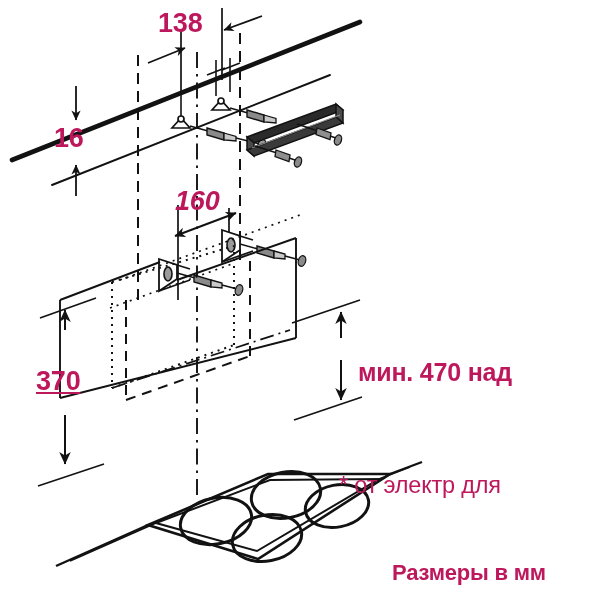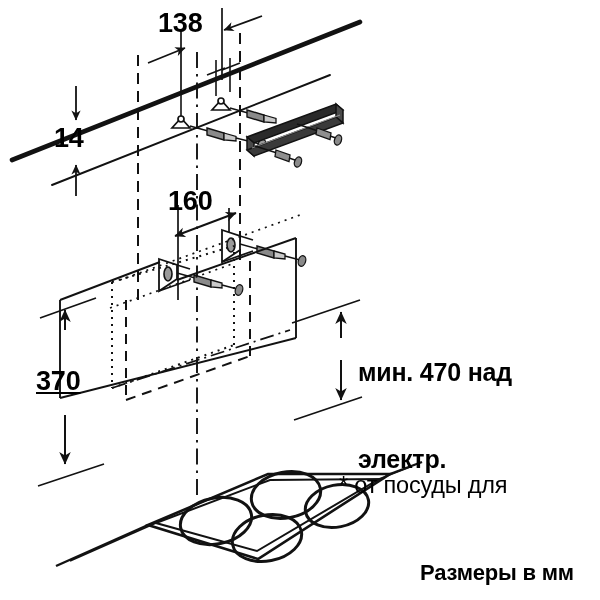--- a/index.html
+++ b/index.html
@@ -19,21 +19,21 @@
   }
   #page svg {
     position: absolute;
     left: 0;
     top: 0;
     width: 600px;
     height: 600px;
   }
   .txt {
     position: absolute;
-    color: #000000;
+    color: #be185d;
     white-space: pre;
     line-height: 1.16;
     letter-spacing: -0.2px;
   }
   .dim-label {
     font-size: 27px;
     font-weight: 700;
   }
   .note-block {
     font-size: 25px;
@@ -236,30 +236,29 @@
     <g>
       <ellipse cx="286" cy="495" rx="35" ry="23" fill="none" stroke="#121212" stroke-width="3.0" transform="rotate(-11 286 495)"></ellipse>
       <ellipse cx="337" cy="506" rx="32" ry="21" fill="none" stroke="#121212" stroke-width="3.0" transform="rotate(-11 337 506)"></ellipse>
       <ellipse cx="216" cy="521" rx="36" ry="23" fill="none" stroke="#121212" stroke-width="3.0" transform="rotate(-11 216 521)"></ellipse>
       <ellipse cx="267" cy="538" rx="35" ry="23" fill="none" stroke="#121212" stroke-width="3.0" transform="rotate(-11 267 538)"></ellipse>
     </g>
   </svg>
 
   <div class="txt dim-label" style="left:158px; top:8px;">138</div>
 
-  <div class="txt dim-label" style="left:54px; top:123px;">14</div>
-
-  <div class="txt dim-label" style="left:168px; top:186px;">160</div>
+  <div class="txt dim-label" style="left:54px; top:123px;">16</div>
+
+  <div class="txt dim-label" style="left:175px; top:186px;font-style:italic;">160</div>
 
   <div class="txt dim-label" style="left:36px; top:366px;text-decoration:underline;">370</div>
 
   <div class="txt note-block" style="left:358px; top:300px;">
     <div>мин. 470 над</div>
-    <div>электр.</div>
   </div>
 
   <div class="txt foot-block" style="left:339px; top:417px;">
-    <div>* от посуды для</div>
+    <div>* от электр для</div>
   </div>
 
-  <div class="txt caption" style="left:420px; top:560px;">Размеры в мм</div>
+  <div class="txt caption" style="left:392px; top:560px;">Размеры в мм</div>
 
 </div>
 
 </body></html>

